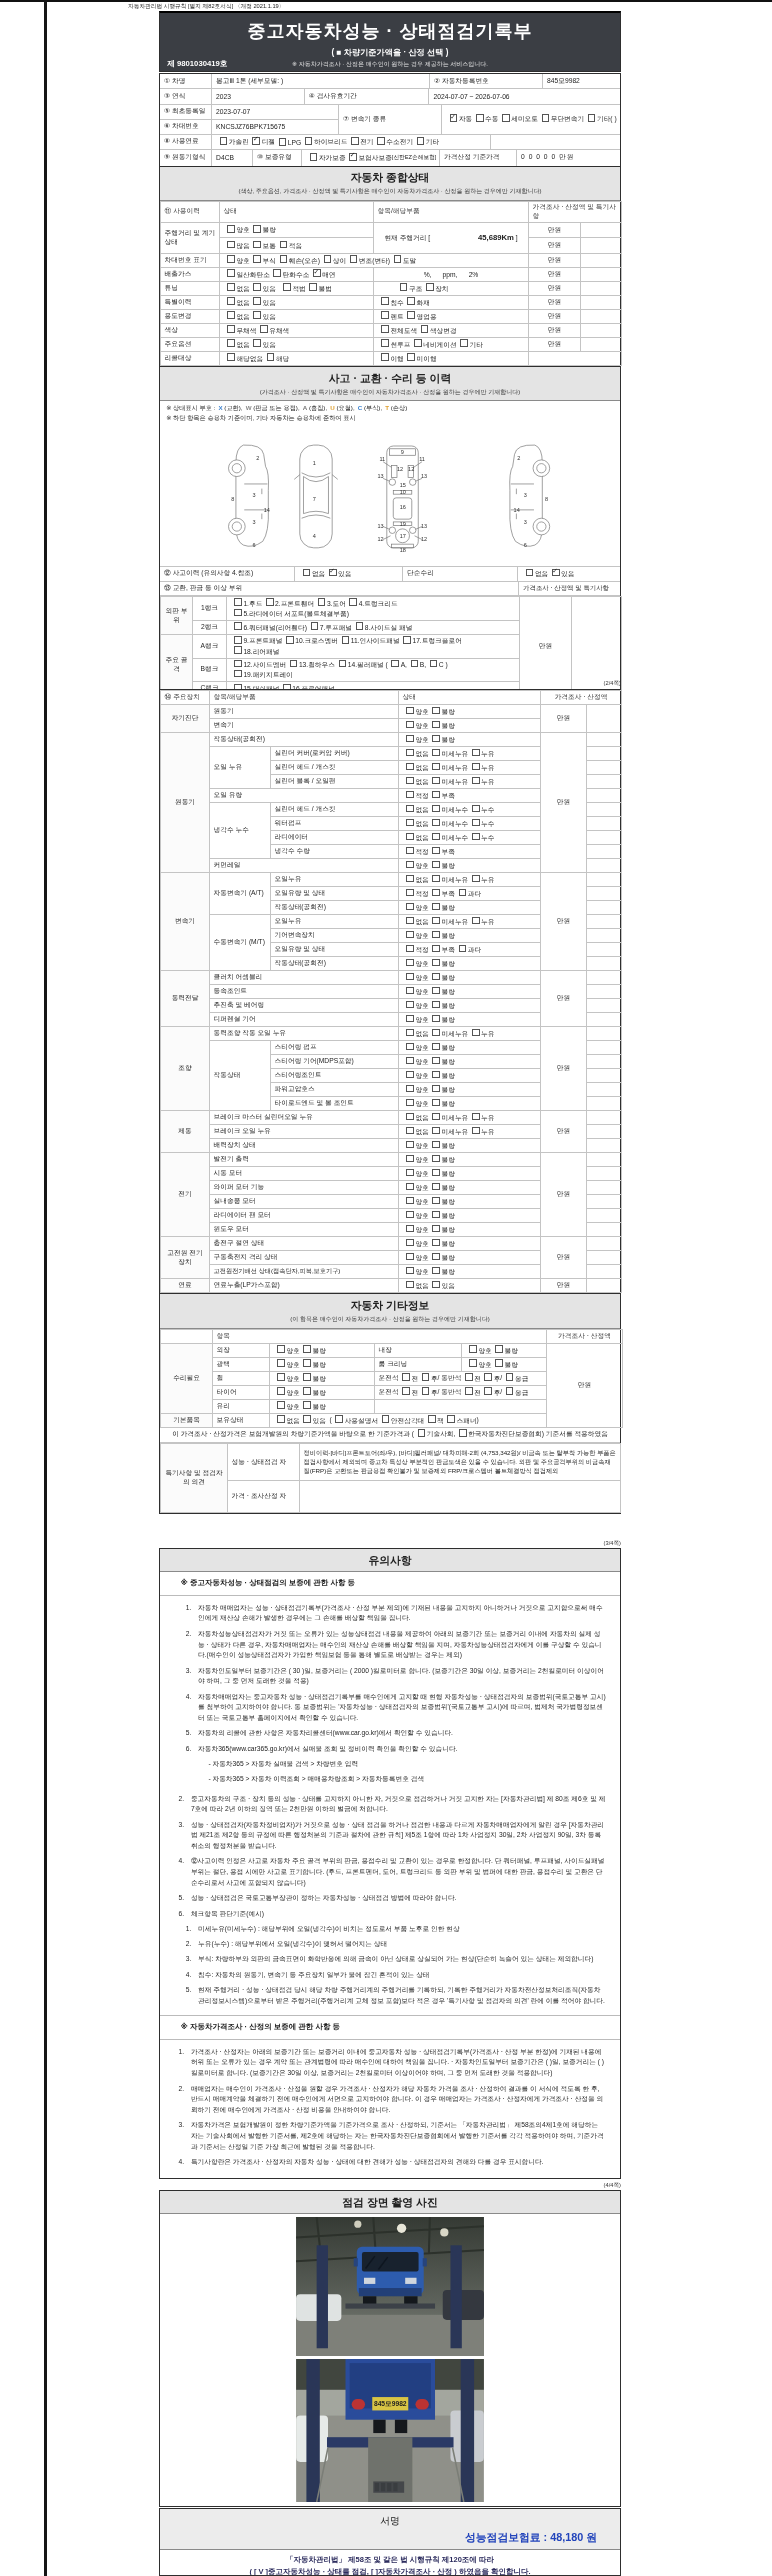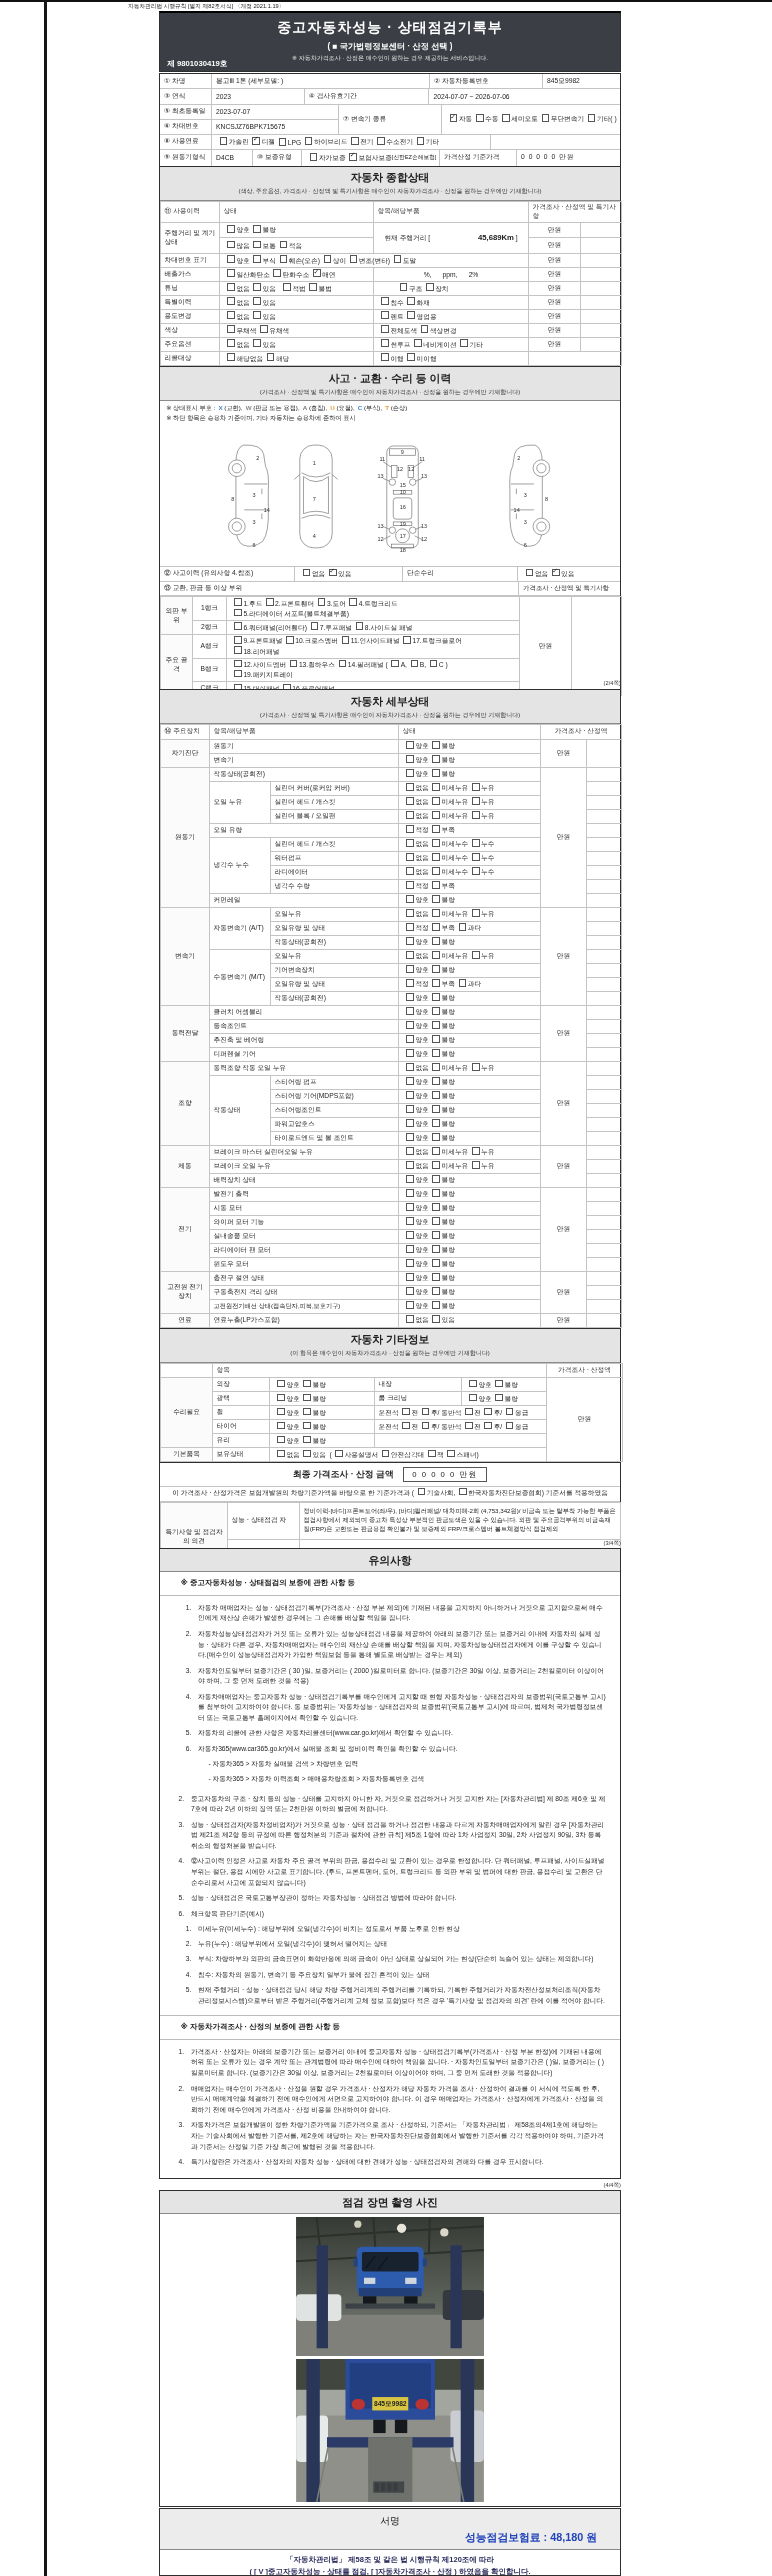--- a/index.html
+++ b/index.html
@@ -5,21 +5,21 @@
   html,body{margin:0;padding:0;}
   body{width:773px;height:2576px;position:relative;background:#fff;overflow:hidden;
        font-family:"Liberation Sans","DejaVu Sans",sans-serif;color:#222;}
   .topline{position:absolute;left:0;top:0;width:100%;height:1.5px;background:#111;}
   .leftline{position:absolute;left:44px;top:0;width:2.6px;height:2576px;background:#151515;}
   #top-note{position:absolute;left:128px;top:2.6px;font-size:5.7px;color:#222;}
   .blk{position:absolute;left:159px;width:462px;background:#fff;border:1px solid #2e2e2e;box-sizing:border-box;}
   .pagemark{position:absolute;left:159px;width:462px;text-align:right;font-size:5.7px;color:#333;}
   
   #hdr{top:11.3px;height:61px;background:#3b3e44;color:#fff;border-top:2.1px solid #000;}
-  #hdr .t{ text-align:center;font-size:14px;font-weight:bold;letter-spacing:1px;margin-top:6.2px;}
+  #hdr .t{ text-align:center;font-size:18px;font-weight:bold;letter-spacing:1px;margin-top:6.2px;}
   #hdr .s{ text-align:center;font-size:8.2px;font-weight:bold;margin-top:3.1px;}
   #hdr .n{ text-align:center;font-size:6px;margin-top:2.1px;color:#e8e8e8;}
   #hdr .d{ position:absolute;left:7.2px;bottom:2.6px;font-size:7.7px;font-weight:bold;}
   
   .band{background:#e4e4e4;border-bottom:0.5px solid #8a8a8a;text-align:center;padding:4.6px 0 3.6px 0;}
   .band .bt{font-size:10.8px;font-weight:bold;}
   .band .bs{font-size:6px;margin-top:2.1px;color:#333;}
   
   table{border-collapse:collapse;table-layout:fixed;width:100%;}
   td{border:0.5px solid #c4c4c4;padding:1px 3.6px;font-size:6.7px;vertical-align:middle;overflow:hidden;}
@@ -70,21 +70,21 @@
 </style>
 </head>
 <body>
 
 <div class="topline"></div>
 <div class="leftline"></div>
 <div id="top-note">자동차관리법 시행규칙 [별지 제82호서식] 〈개정 2021.1.19〉</div>
 
 <div class="blk" id="hdr">
   <div class="t">중고자동차성능 · 상태점검기록부</div>
-  <div class="s">( ■ 국가법령정보센터 · 산정 선택 )</div>
+  <div class="s">( ■ 차량기준가액을 · 산정 선택 )</div>
   <div class="n">※ 자동차가격조사 · 산정은 매수인이 원하는 경우 제공하는 서비스입니다.</div>
   <div class="d">제 9801030419호</div>
 </div>
 
 <div class="blk" style="top:73px;">
   <div>
     <div class="brow" style="height:14.4px;">
       <div class="bc" style="width:52px;">① 차명</div>
       <div class="bc" style="width:218px;">봉고Ⅲ 1톤 (세부모델: )</div>
       <div class="bc" style="width:113px;">② 자동차등록번호</div>
@@ -375,24 +375,20 @@
           <td class="center">C랭크</td>
           <td><span class="opt"><span class="cb"></span><span>15.대쉬패널</span></span><span class="opt"><span class="cb"></span><span>16.플로어패널</span></span></td>
         </tr>
       </tbody>
     </table>
 </div>
 
 <div class="pagemark" style="top:680px;">(2/4쪽)</div>
 
 <div class="blk" style="top:689px;">
-  <div class="band">
-    <div class="bt">자동차 세부상태</div>
-    <div class="bs">(가격조사 · 산정액 및 특기사항은 매수인이 자동차가격조사 · 산정을 원하는 경우에만 기재합니다)</div>
-  </div>
   <table>
       <colgroup>
         <col style="width: 49px;">
         <col style="width: 61px;">
         <col style="width: 128px;">
         <col style="width: 142px;">
         <col style="width: 46px;">
         <col style="width: 35px;">
       </colgroup>
       <tbody>
@@ -690,24 +686,20 @@
           <td colspan="2"></td>
         </tr>
         <tr style="height: 14px;">
           <td class="grp">기본품목</td>
           <td>보유상태</td>
           <td colspan="3"><span class="opt"><span class="cb"></span><span>없음</span></span><span class="opt"><span class="cb"></span><span>있음</span></span><span class="opt"><span>&nbsp; (</span></span><span class="opt"><span class="cb"></span><span>사용설명서</span></span><span class="opt"><span class="cb"></span><span>안전삼각대</span></span><span class="opt"><span class="cb"></span><span>잭</span></span><span class="opt"><span class="cb"></span><span>스패너</span></span><span class="opt"><span>)</span></span></td>
         </tr>
       </tbody>
     </table>
 
-  <div class="finalrow" style="border-top:1px solid #2e2e2e;">
-    <span class="fl">최종 가격조사 · 산정 금액</span>
-    <span class="fv">0 0 0 0 0 만원</span>
-  </div>
   <div class="finalnote"><span class="opt"><span>이 가격조사 · 산정가격은 보험개발원의 차량기준가액을 바탕으로 한 기준가격과 (</span></span><span class="opt"><span class="cb"></span><span>기술사회,</span></span><span class="opt"><span class="cb"></span><span>한국자동차진단보증협회</span></span><span class="opt"><span>) 기준서를 적용하였음</span></span></div>
 
   <table>
       <colgroup>
         <col style="width: 67px;">
         <col style="width: 72px;">
         <col style="width: 321px;">
       </colgroup>
       <tbody>
         <tr style="height: 37px;">

